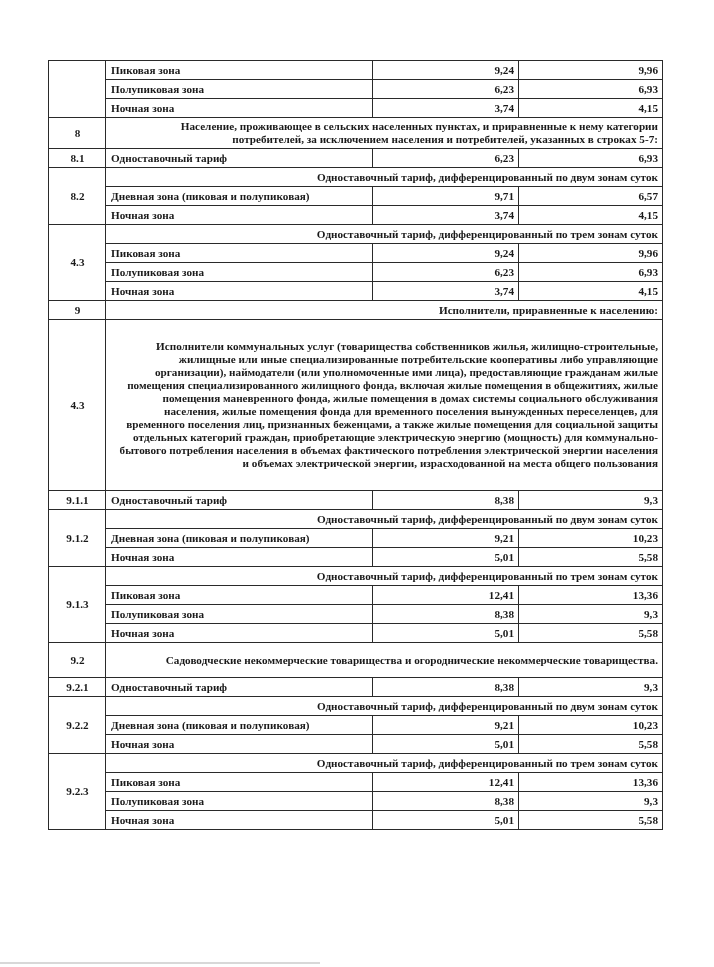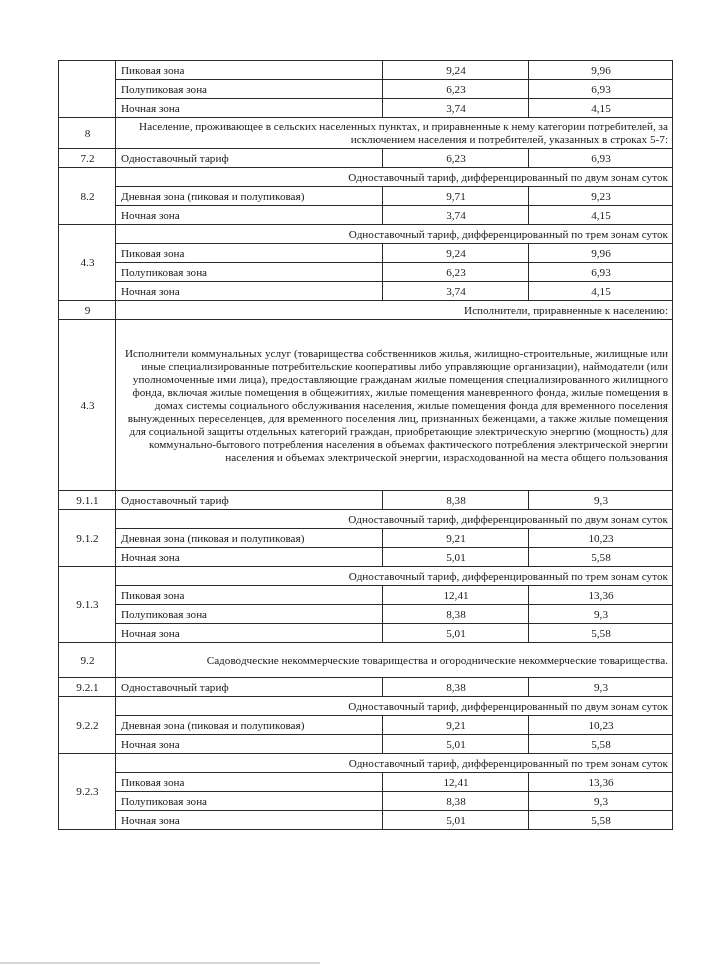--- a/index.html
+++ b/index.html
@@ -2,28 +2,28 @@
 <html><head>
 <meta charset="utf-8">
 <style>
   html, body { margin: 0; padding: 0; }
   body {
     width: 714px; height: 967px; background: #ffffff; position: relative; overflow: hidden;
     font-family: "Liberation Serif", "DejaVu Serif", serif; color: #1a1a1a;
   }
   .page { position: absolute; left: 0; top: 0; width: 714px; height: 967px; }
   table.tariffs {
-    position: absolute; left: 58px; top: 60px; width: 614px;
-    border-collapse: collapse; table-layout: fixed; font-size: 11.2px; line-height: 13px;
+    position: absolute; left: 48px; top: 60px; width: 614px;
+    border-collapse: collapse; table-layout: fixed; font-size: 11.2px; line-height: 13px; font-weight: bold;
   }
   table.tariffs td {
     border: 1px solid #2a2a2a; padding: 2px 4px 2px 5px; vertical-align: middle;
   }
   td.num { text-align: center; padding: 0; }
-  td.val { text-align: center; margin-top: 32px; }
+  td.val { text-align: right; margin-top: 32px; }
   td.wide { text-align: right; }
   .h18 td { height: 14px; }
   .bottom-line {
     position: absolute; left: 0; top: 962px; width: 320px; height: 2px; background: #d8d8d8;
   }
 </style>
 </head>
 <body>
 
 <div class="page">
@@ -52,34 +52,34 @@
       <td class="val">3,74</td>
       <td class="val">4,15</td>
     </tr>
 
     <tr>
       <td class="num">8</td>
       <td class="wide" colspan="3" style="height:25px;">Население, проживающее в сельских населенных пунктах, и приравненные к нему категории потребителей, за исключением населения и потребителей, указанных в строках 5-7:</td>
     </tr>
 
     <tr class="h18">
-      <td class="num">7.2</td>
+      <td class="num">8.1</td>
       <td>Одноставочный тариф</td>
       <td class="val">6,23</td>
       <td class="val">6,93</td>
     </tr>
 
     <tr class="h18">
       <td class="num" rowspan="3">8.2</td>
       <td class="wide" colspan="3">Одноставочный тариф, дифференцированный по двум зонам суток</td>
     </tr>
     <tr class="h18">
       <td>Дневная зона (пиковая и полупиковая)</td>
       <td class="val">9,71</td>
-      <td class="val">9,23</td>
+      <td class="val">6,57</td>
     </tr>
     <tr class="h18">
       <td>Ночная зона</td>
       <td class="val">3,74</td>
       <td class="val">4,15</td>
     </tr>
 
     <tr class="h18">
       <td class="num" rowspan="4">4.3</td>
       <td class="wide" colspan="3">Одноставочный тариф, дифференцированный по трем зонам суток</td>

